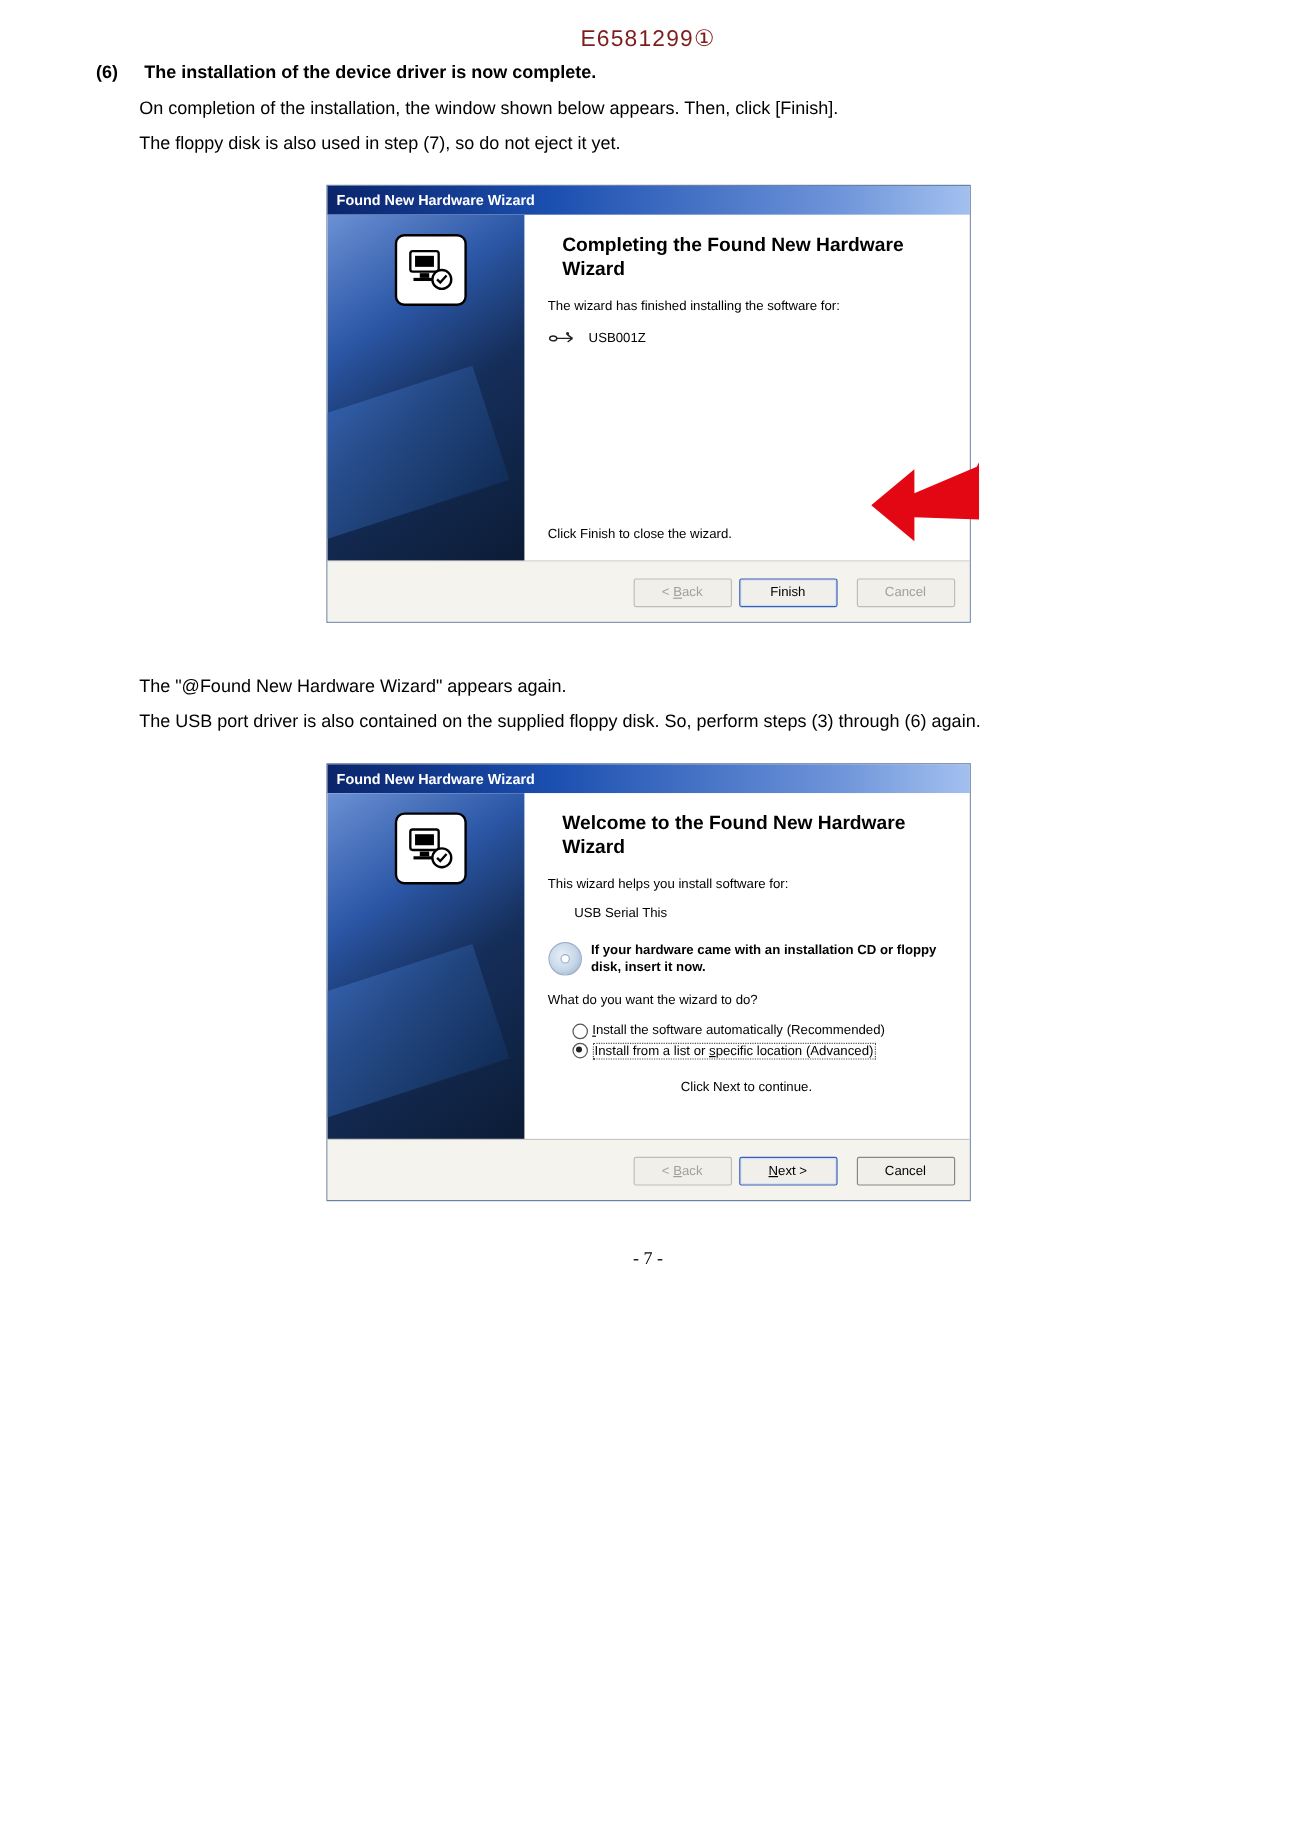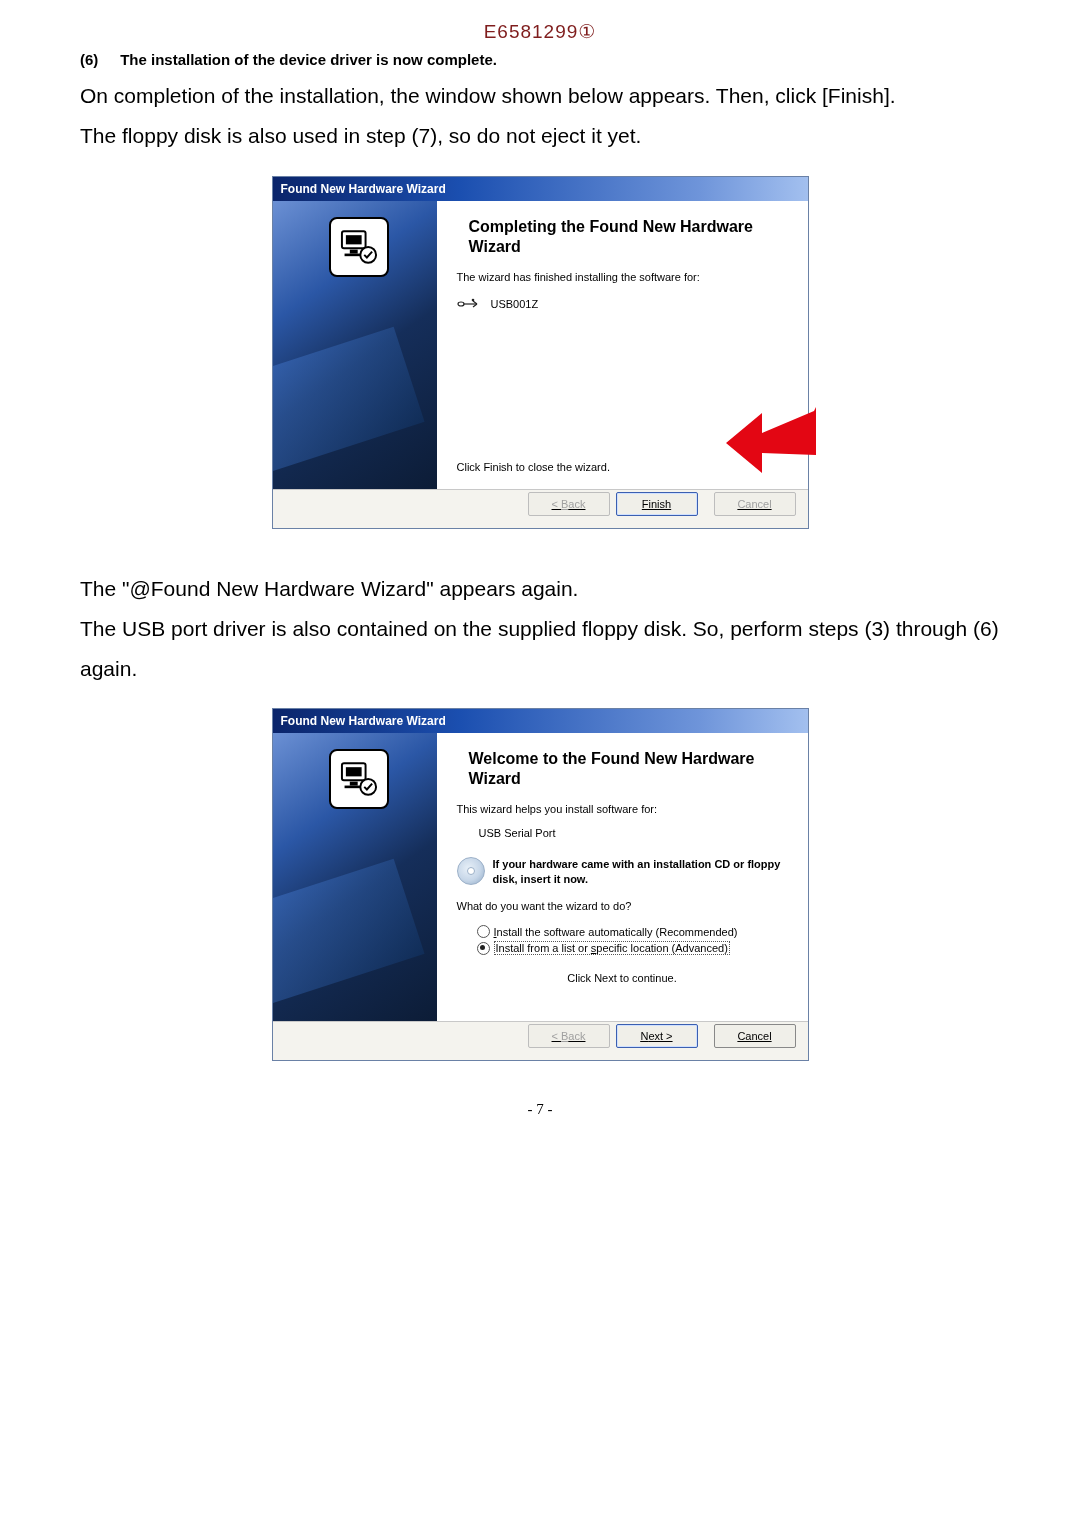--- a/index.html
+++ b/index.html
@@ -27,21 +27,22 @@
   }
   .section-num {
     display: inline-block;
     font-weight: bold;
     width: 36px;
   }
   .section-title {
     font-weight: bold;
   }
   .section-body {
-    font-size: 21px;
+    margin-left: 36px;
+    font-size: 15px;
     line-height: 1.9;
   }
   .wizard-wrap {
     display: flex;
     justify-content: center;
     margin: 20px 0 40px 0;
   }
   .wizard {
     width: 535px;
     border: 1px solid #6a81a6;
@@ -155,24 +156,23 @@
   .dotted { border:1px dotted #555; padding:0 1px; }
   .wizard-spacer { flex:1; }
   .wizard-close-hint {
     font-size:11px;
     margin-bottom:8px;
   }
   .wizard-footer {
     display:flex;
     justify-content:flex-end;
     align-items:center;
-    padding: 2px 12px 12px 12px;
+    padding: 14px 12px 12px 12px;
     gap: 6px;
     background:#f4f3ee;
-    text-decoration:underline;
   }
   .wbtn {
     min-width: 80px;
     height: 22px;
     font-size: 11px;
     font-family: Tahoma, sans-serif;
     border: 1px solid #888;
     background: #f0efe9;
     display:flex;
     align-items:center;
@@ -289,21 +289,21 @@
               <rect x="10" y="42" width="28" height="4" fill="#000"></rect>
               <circle cx="46" cy="44" r="12" fill="#fff" stroke="#000" stroke-width="3"></circle>
               <path d="M40 44l4 4 8-9" stroke="#000" stroke-width="3" fill="none"></path>
             </svg>
           </div>
           <div class="side-shape"></div>
         </div>
         <div class="wizard-main">
           <div class="wizard-h">Welcome to the Found New Hardware Wizard</div>
           <div class="wizard-p">This wizard helps you install software for:</div>
-          <div class="wizard-p indent">USB Serial Port</div>
+          <div class="wizard-p indent">USB Serial This</div>
 
           <div class="info-row">
             <div class="cd-icon"></div>
             <div class="info-text">If your hardware came with an installation CD or floppy disk, insert it now.</div>
           </div>
 
           <div class="wizard-p">What do you want the wizard to do?</div>
 
           <div class="radios">
             <div class="radio-line">

